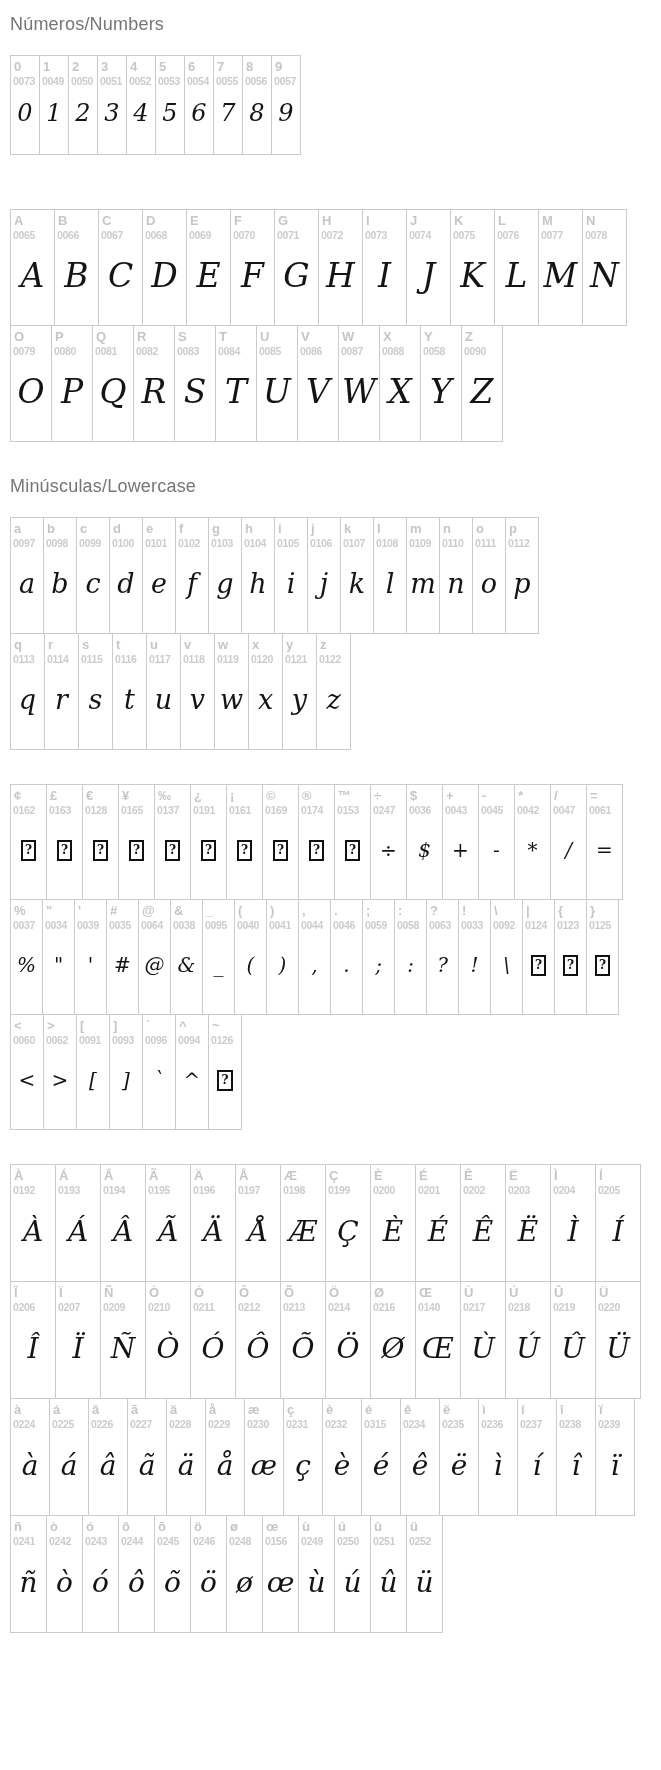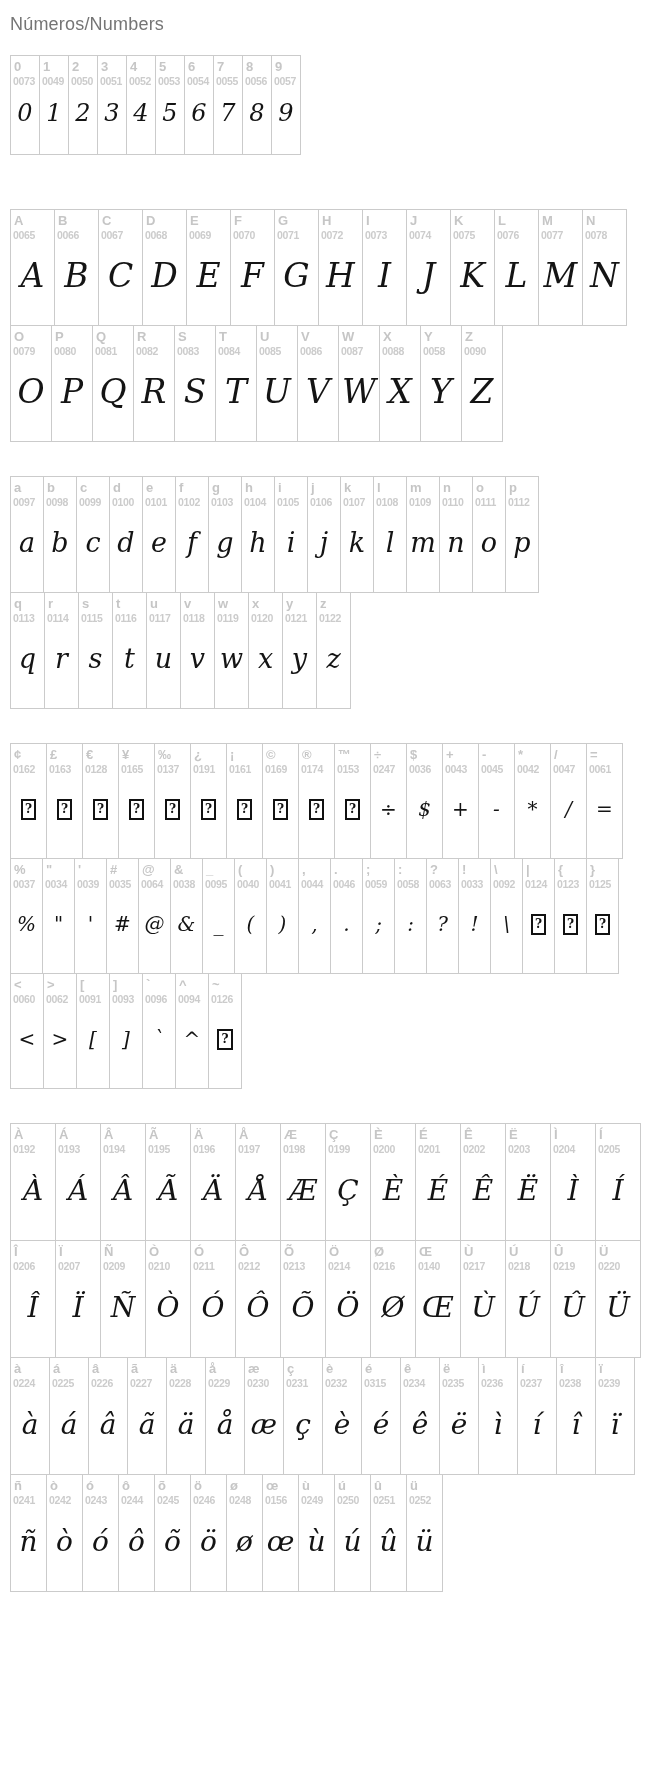--- a/index.html
+++ b/index.html
@@ -237,20 +237,21 @@
           <div class="glyph">Y</div>
         </div>
         <div class="cell" style="width: 42px; height: 117px;">
           <div class="lab">Z</div>
           <div class="code">0090</div>
           <div class="glyph">Z</div>
         </div>
       </div>
     </div>
     <div class="section s2">
+      <h2 class="section-title">Minúsculas/Lowercase</h2>
       <div class="row">
         <div class="cell" style="width: 34px; height: 117px;">
           <div class="lab">a</div>
           <div class="code">0097</div>
           <div class="glyph">a</div>
         </div>
         <div class="cell" style="width: 34px; height: 117px;">
           <div class="lab">b</div>
           <div class="code">0098</div>
           <div class="glyph">b</div>

